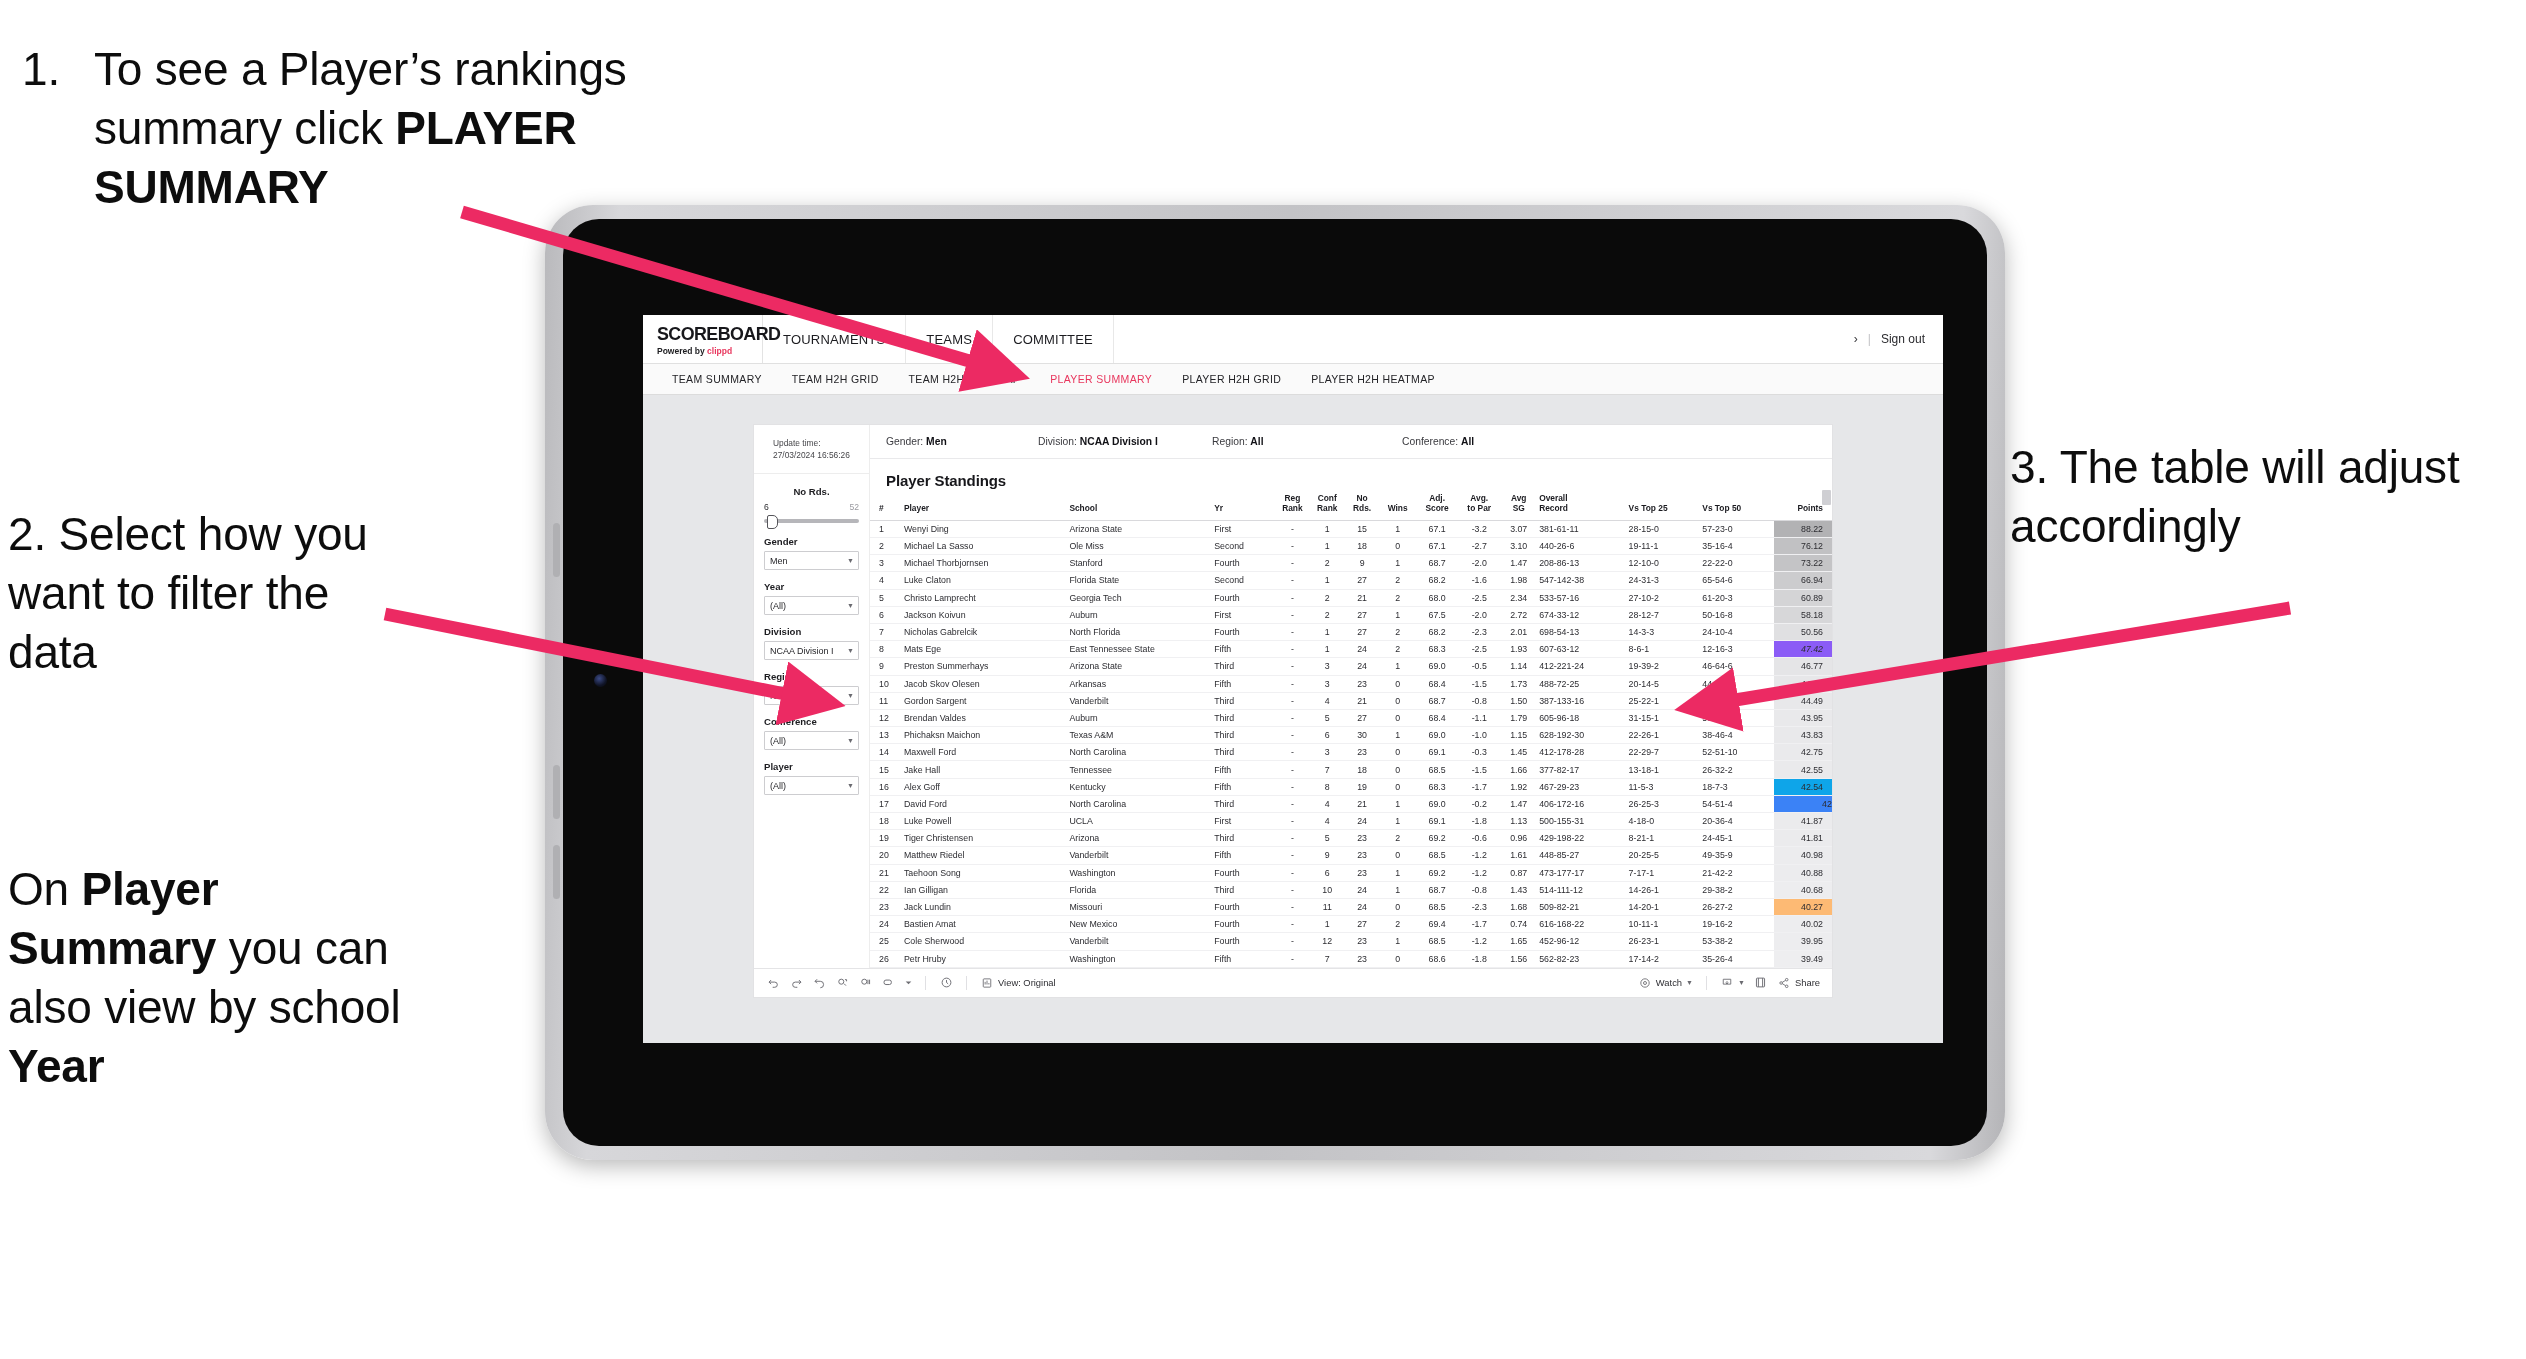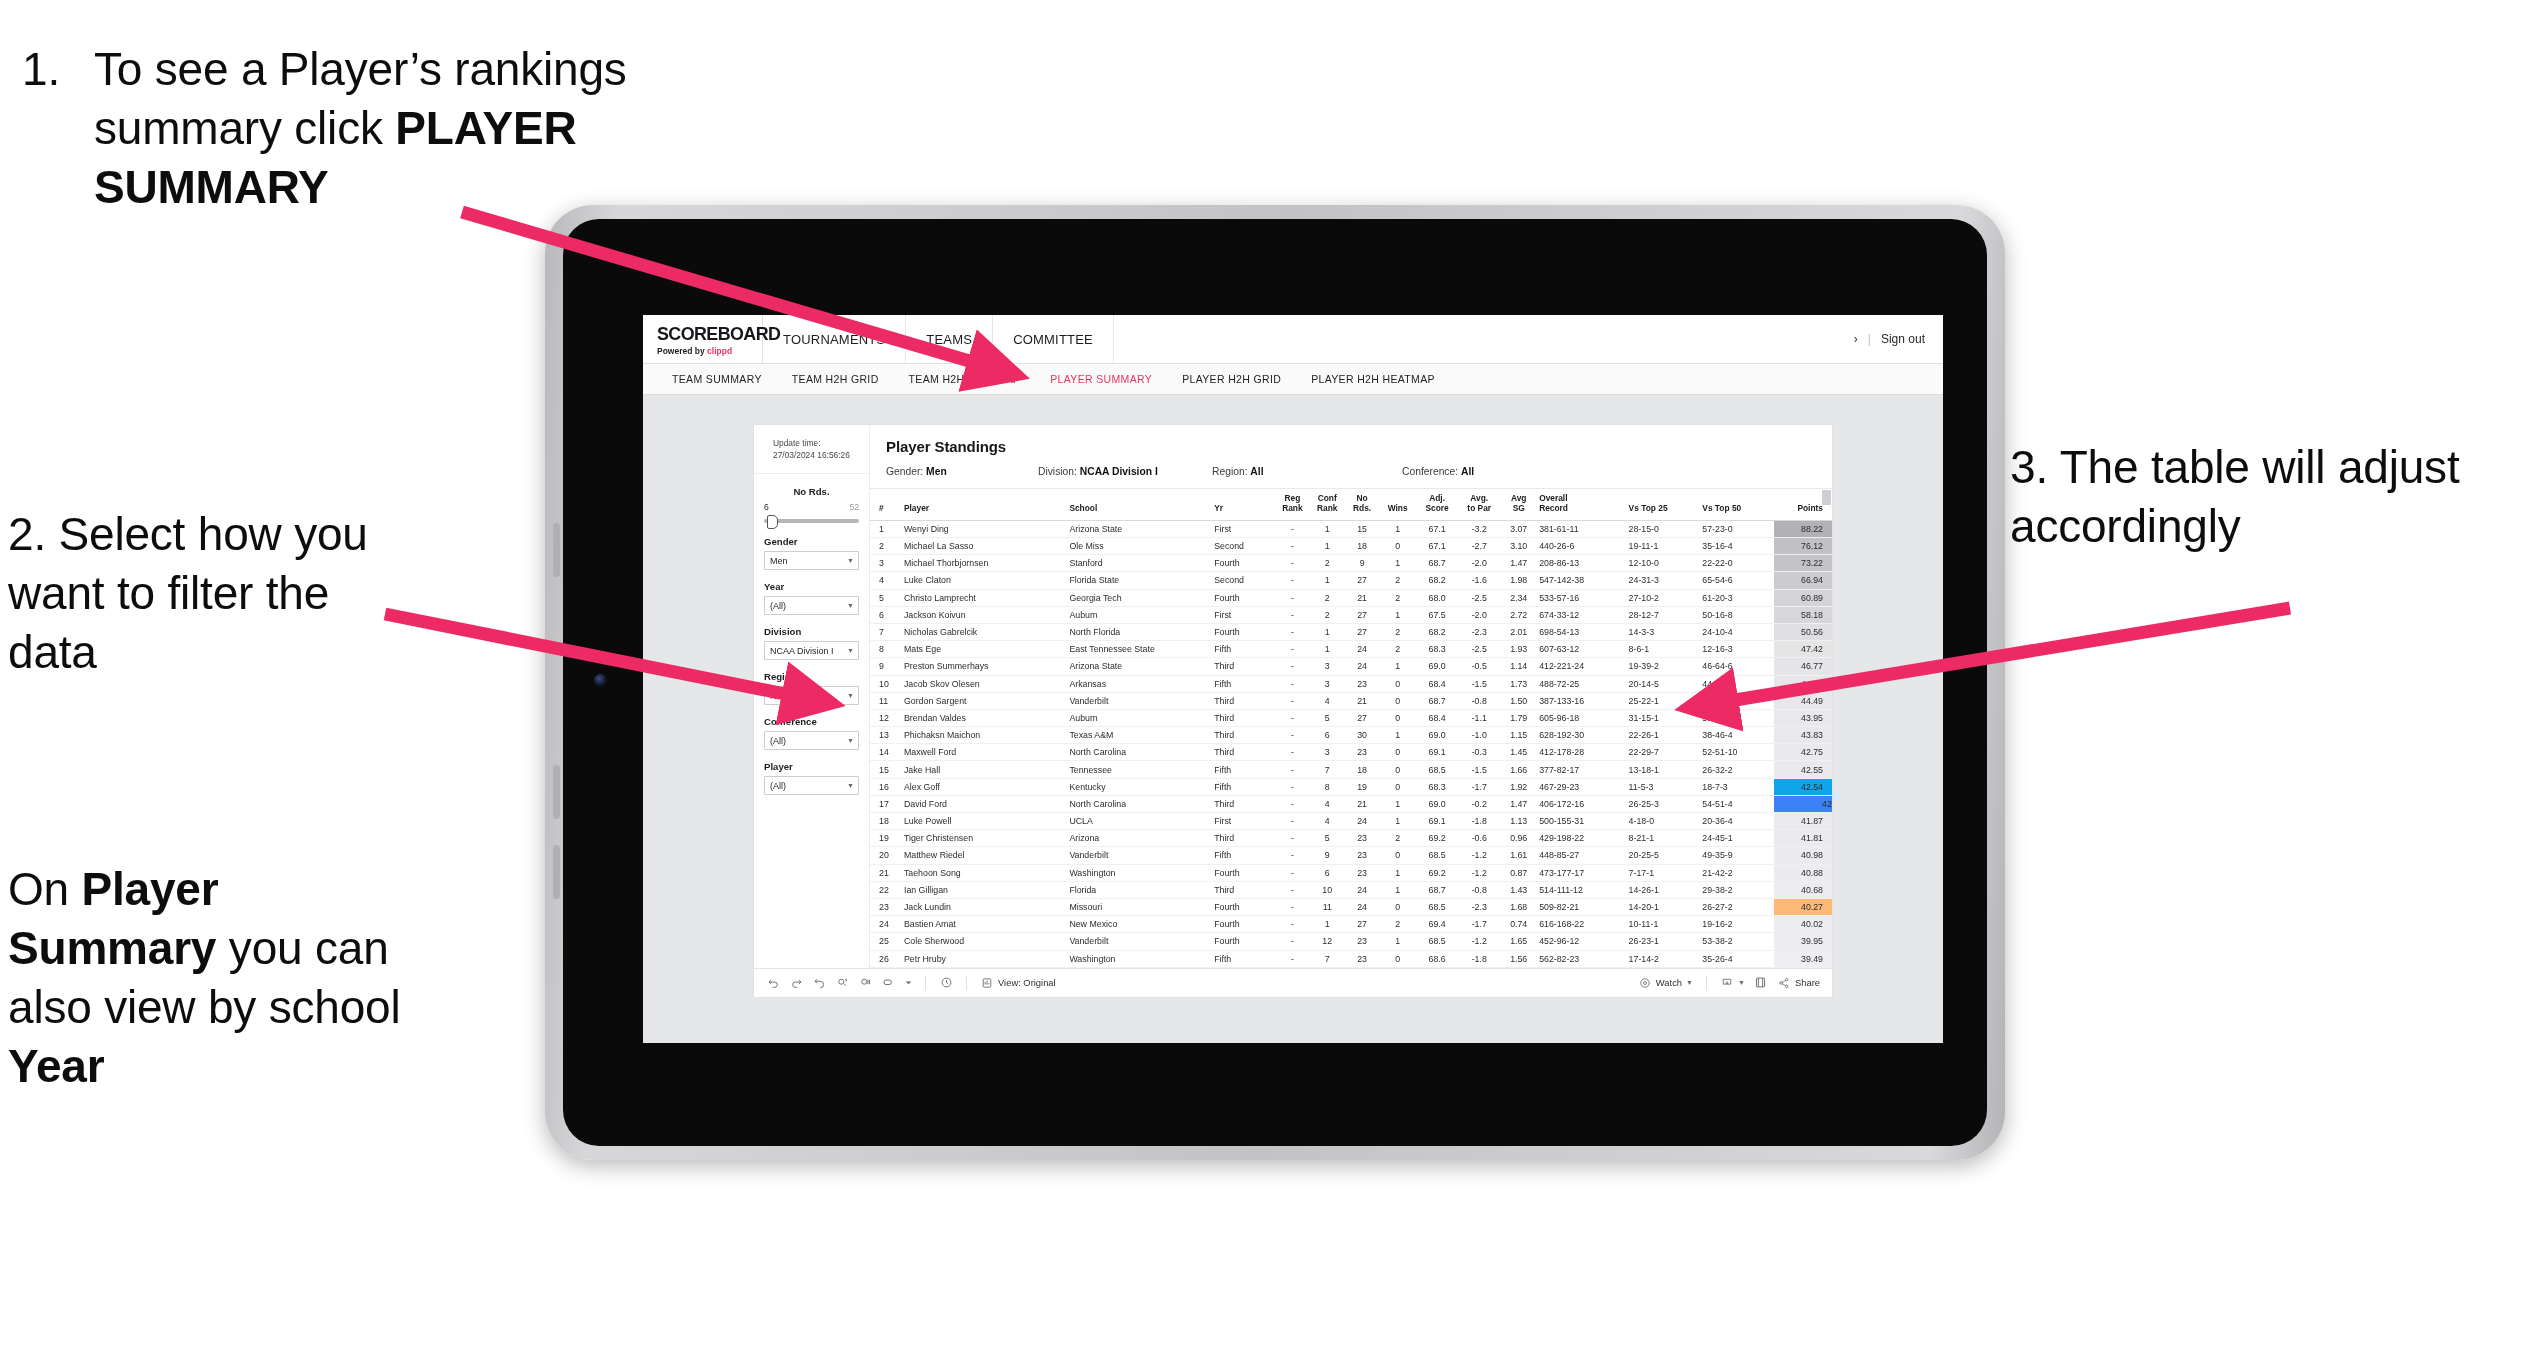--- a/index.html
+++ b/index.html
@@ -232,36 +232,36 @@
               <div class="f-group">
                 <div class="f-label">Player</div>
                 <div class="f-select">
                   <span>(All)</span>
                   <span class="caret">▼</span>
                 </div>
               </div>
             </div>
 
             <div id="viz-main">
-              <div id="viz-title">Player Standings</div>
-
               <div id="crumbs">
                 <div class="crumb c1">
                   <span class="k">Gender: </span><span class="v">Men</span>
                 </div>
                 <div class="crumb c2">
                   <span class="k">Division: </span><span class="v">NCAA Division I</span>
                 </div>
                 <div class="crumb c3">
                   <span class="k">Region: </span><span class="v">All</span>
                 </div>
                 <div class="crumb">
                   <span class="k">Conference: </span><span class="v">All</span>
                 </div>
               </div>
+
+              <div id="viz-title">Player Standings</div>
 
               <div id="tbl-scroll">
                 <table>
                   <colgroup>
                     <col style="width:22px">
                       <col style="width:128px">
                       <col style="width:110px">
                     <col style="width:48px">
                       <col style="width:26px">
                       <col style="width:27px">
@@ -422,21 +422,21 @@
                         <td class="ta-c">-</td>
                         <td class="ta-c">1</td>
                         <td class="ta-c">24</td>
                         <td class="ta-c">2</td>
                         <td class="ta-c">68.3</td>
                         <td class="ta-c">-2.5</td>
                         <td class="ta-c">1.93</td>
                         <td class="ta-l">607-63-12</td>
                         <td class="ta-l">8-6-1</td>
                         <td class="ta-l">12-16-3</td>
-                        <td class="c-points" style="background: #e5e5e5;">47.42</td>
+                        <td class="c-points" style="background: #8b5cf6; font-style: italic;">47.42</td>
                       </tr>
                       <tr>
                         <td class="c-rank">9</td>
                         <td class="c-player">Preston Summerhays</td>
                         <td class="ta-l">Arizona State</td>
                         <td class="ta-l">Third</td>
                         <td class="ta-c">-</td>
                         <td class="ta-c">3</td>
                         <td class="ta-c">24</td>
                         <td class="ta-c">1</td>

